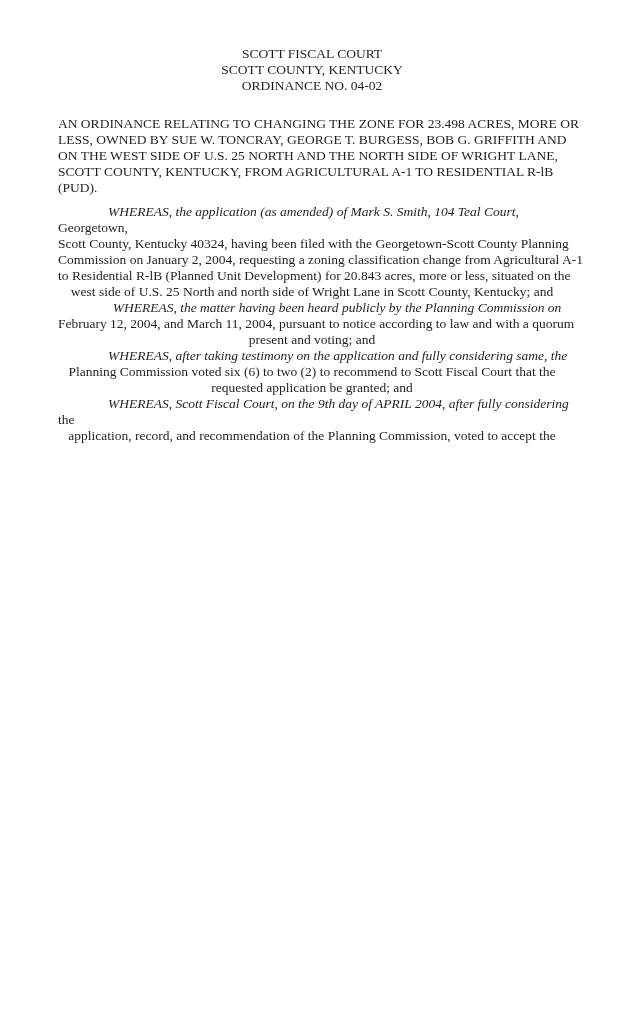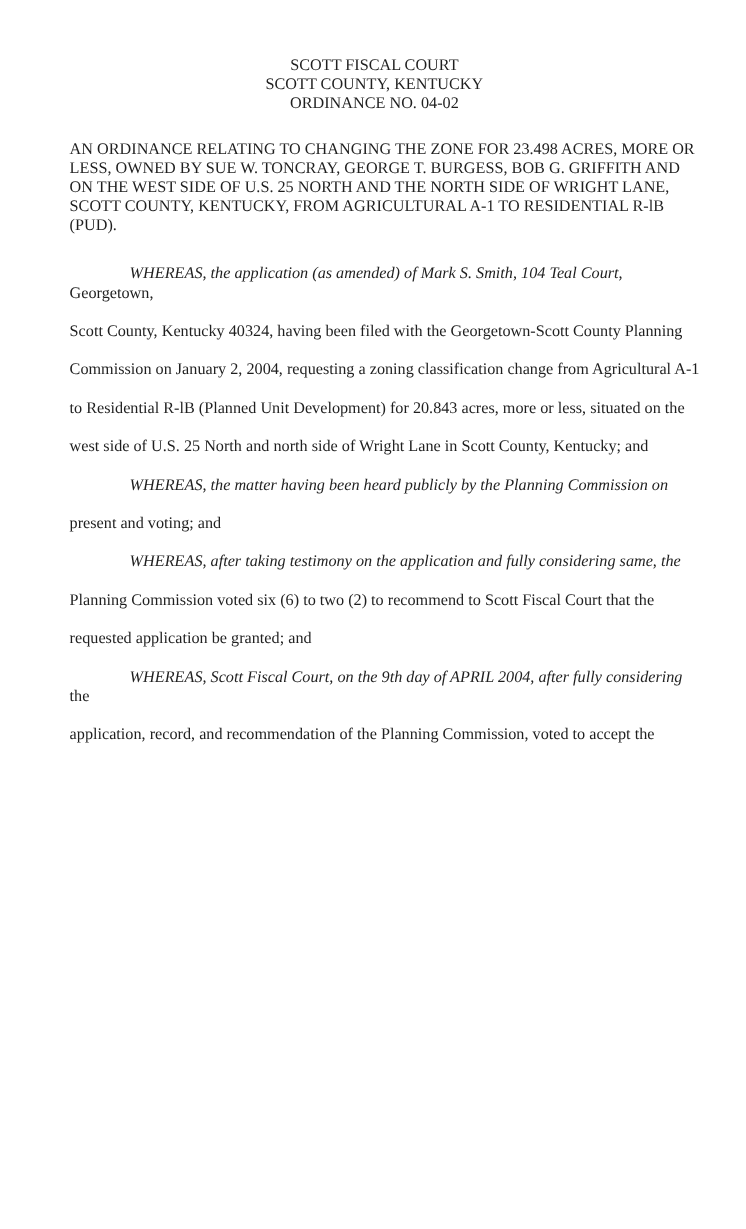--- a/index.html
+++ b/index.html
@@ -22,28 +22,28 @@
     border-radius: 14px;
   }
   .doc-header {
     text-align: center;
     margin-bottom: 22px;
   }
   .doc-header .line {
     display: block;
   }
   .doc-title {
-    margin-bottom: 24px;
+    margin-bottom: 8px;
   }
   .line {
     display: block;
     white-space: nowrap;
   }
   .doc-body .line.gap {
-    margin-top: 16px;
+    text-align: center;
   }
   .doc-body .line.indent {
     text-indent: 50px;
     font-style: italic;
   }
 </style>
 </head>
 <body>
 
 <div class="page">
@@ -63,20 +63,21 @@
   </div>
 
   <div class="doc-body">
     <span class="line indent">WHEREAS, the application (as amended) of Mark S. Smith, 104 Teal Court,</span>
     <span class="line">Georgetown,</span>
     <span class="line gap">Scott County, Kentucky 40324, having been filed with the Georgetown-Scott County Planning</span>
     <span class="line gap">Commission on January 2, 2004, requesting a zoning classification change from Agricultural A-1</span>
     <span class="line gap">to Residential R-lB (Planned Unit Development) for 20.843 acres, more or less, situated on the</span>
     <span class="line gap">west side of U.S. 25 North and north side of Wright Lane in Scott County, Kentucky; and</span>
     <span class="line gap indent">WHEREAS, the matter having been heard publicly by the Planning Commission on</span>
+    <span class="line gap">February 12, 2004, and March 11, 2004, pursuant to notice according to law and with a quorum</span>
     <span class="line gap">present and voting; and</span>
     <span class="line gap indent">WHEREAS, after taking testimony on the application and fully considering same, the</span>
     <span class="line gap">Planning Commission voted six (6) to two (2) to recommend to Scott Fiscal Court that the</span>
     <span class="line gap">requested application be granted; and</span>
     <span class="line gap indent">WHEREAS, Scott Fiscal Court, on the 9th day of APRIL 2004, after fully considering</span>
     <span class="line">the</span>
     <span class="line gap">application, record, and recommendation of the Planning Commission, voted to accept the</span>
   </div>
 
 </div>

